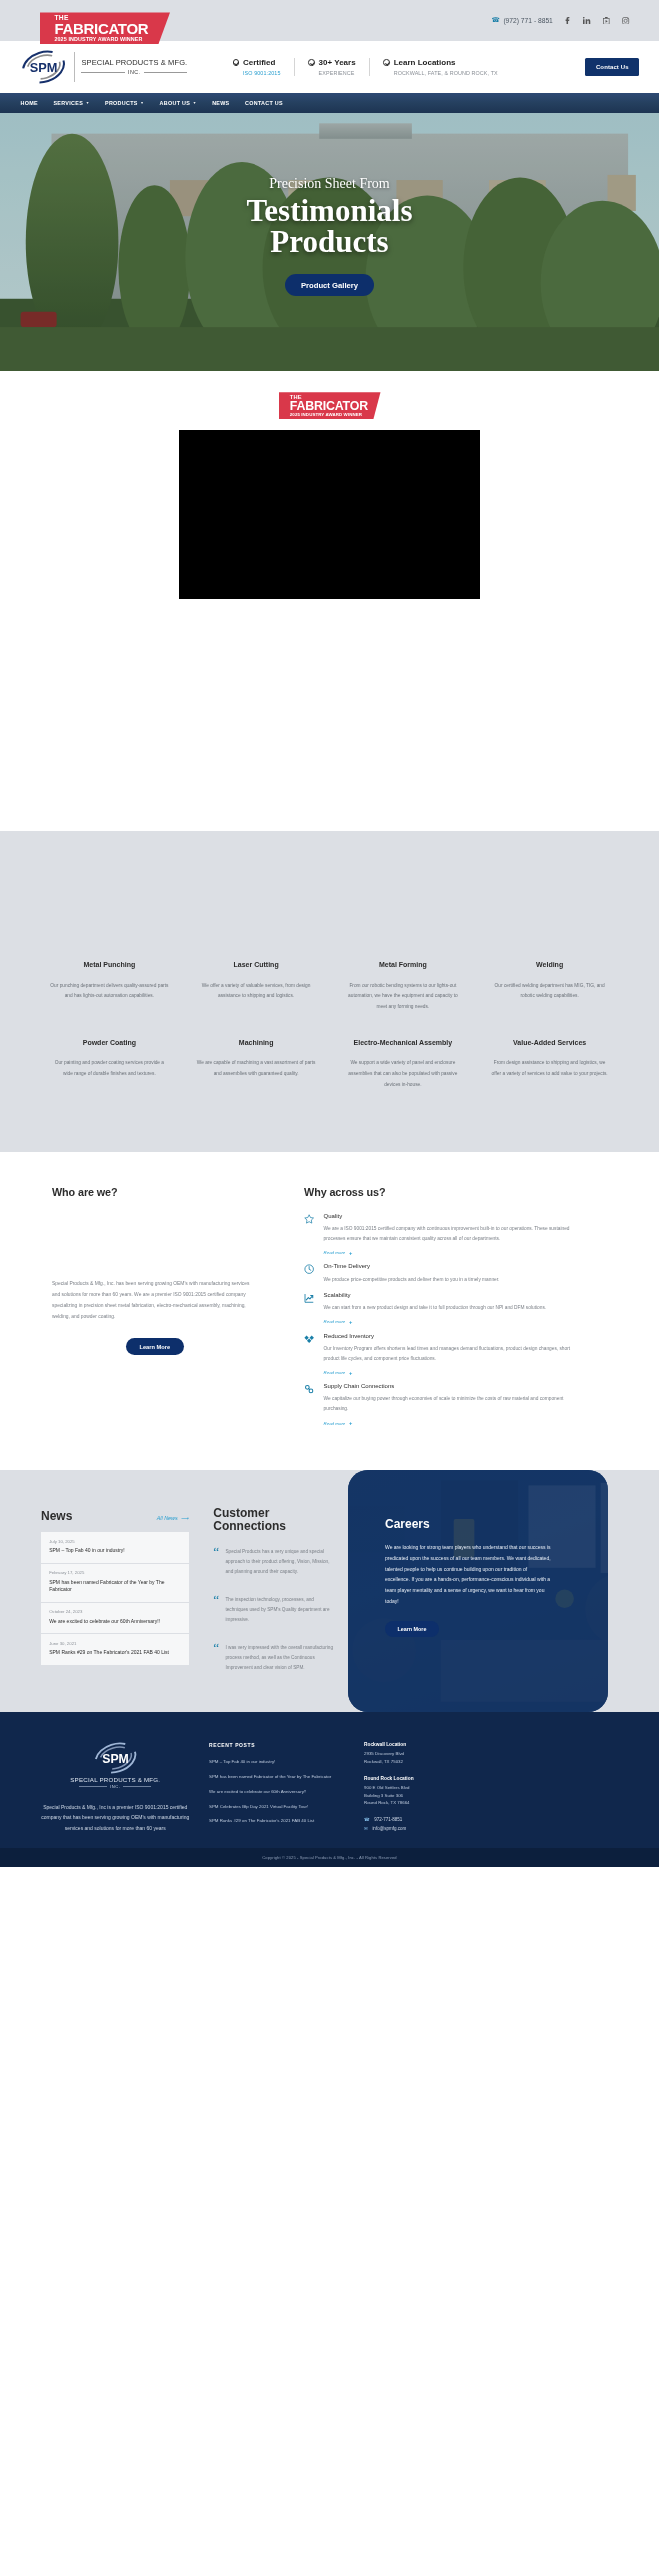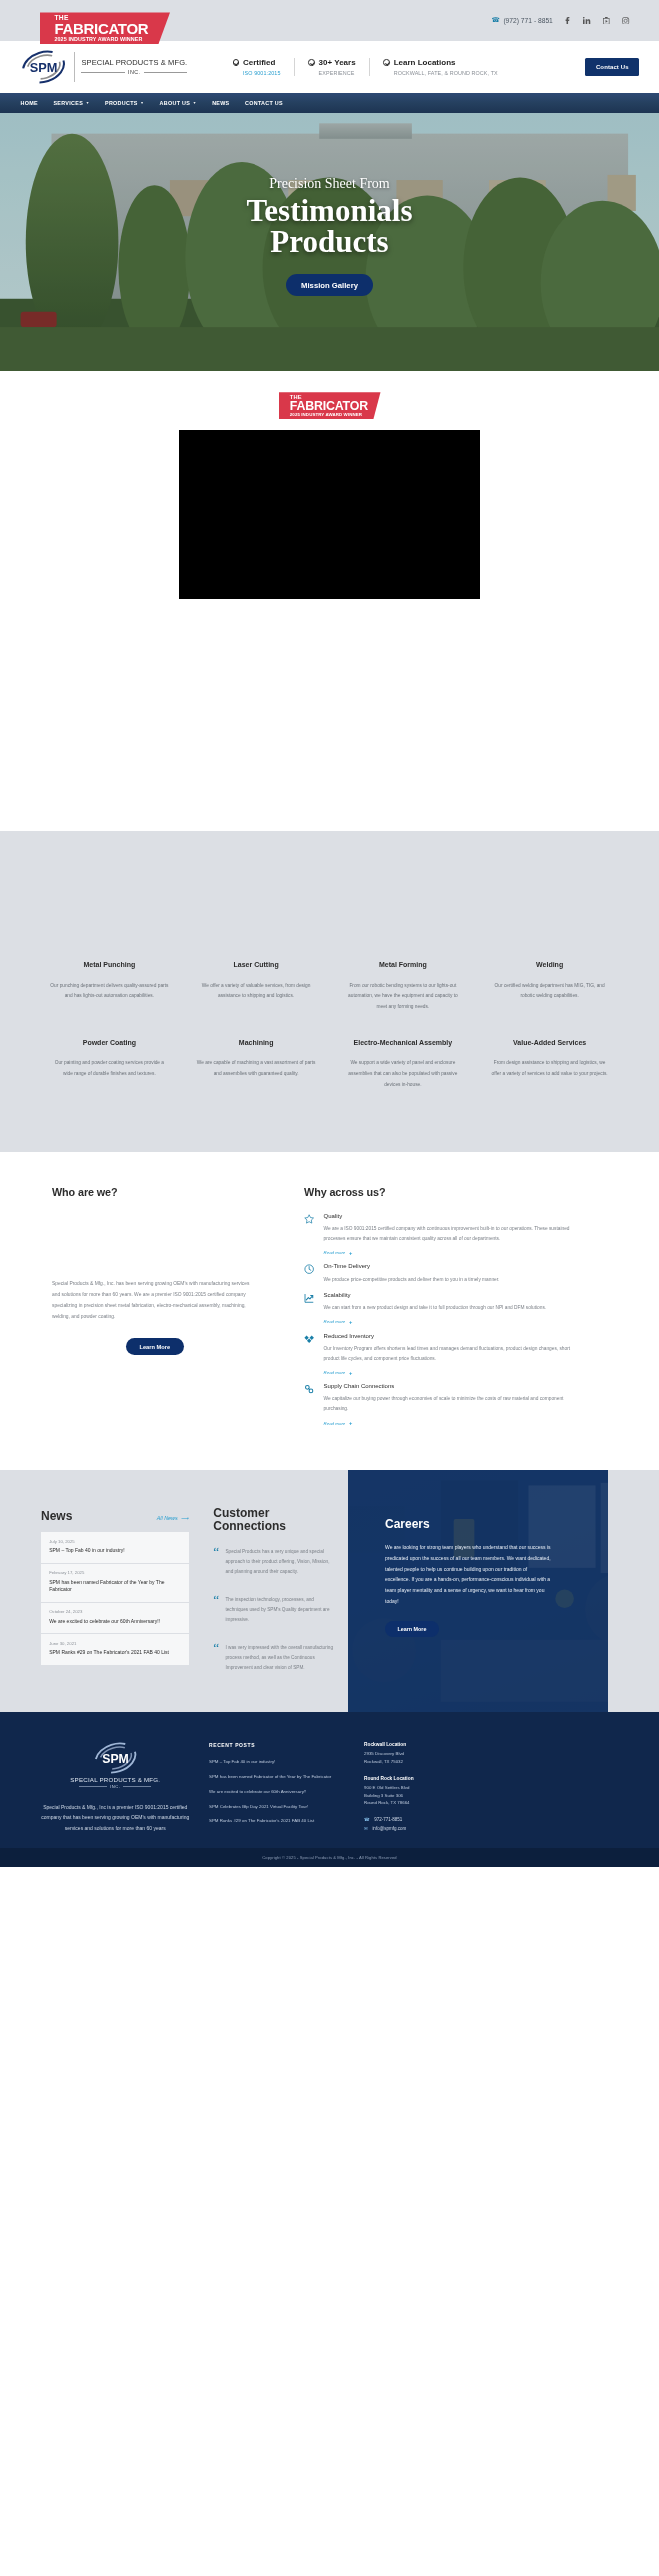--- a/index.html
+++ b/index.html
@@ -254,20 +254,21 @@
   .testi { display: flex; gap: 6.2px; margin-bottom: 18.5px; }
   .q-mark { color: #1a7fa8; font-size: 13.4px; font-family: "Liberation Serif", serif; line-height: .8; flex: none; }
   .testi-t { font-size: 4.7px; color: #7a7f86; line-height: 2.1; }
 
   .careers-col {
     width: 260px;
     position: relative;
     overflow: hidden;
     background: linear-gradient(160deg,#1b3c6e 0%, #17406f 40%, #1a3257 100%);
     padding: 47px 57px 31px 37px;
+    border-radius: 20px;
   }
   .careers-photo { position: absolute; inset: 0; opacity: .55; }
   .careers-tint { position: absolute; inset: 0; background: rgba(18,48,95,.72); }
   .careers-in { position: relative; }
   .careers-h { font-size: 12px; font-weight: bold; color: #fff; }
   .careers-t { margin-top: 11.3px; font-size: 5px; color: #e8eef6; line-height: 2.15; }
   .btn-learn2 {
     margin-top: 14.4px;
     background: #0d2f6b; color: #fff; border: none;
     font-size: 5.4px; font-weight: bold;
@@ -454,21 +455,21 @@
       <ellipse cx="1010" cy="300" rx="110" ry="175" fill="#4f6f3d"></ellipse>
       <ellipse cx="1170" cy="330" rx="120" ry="160" fill="#567846"></ellipse>
       <rect x="40" y="385" width="70" height="30" rx="6" fill="#8c2b2b"></rect>
       <rect x="0" y="415" width="1280" height="85" fill="#49653a"></rect>
     </svg>
     <div class="hero-overlay"></div>
     <div class="hero-inner">
       <div class="hero-kicker">Precision Sheet From</div>
       <div class="hero-title">Testimonials</div>
       <div class="hero-title">Products</div>
-      <button class="btn-gallery">Mission Gallery</button>
+      <button class="btn-gallery">Product Gallery</button>
     </div>
   </div>
 
   <div class="award-sec">
     <div class="award-badge">
       <div class="award-the">THE</div>
       <div class="award-main">FABRICATOR</div>
       <div class="award-sub">2025 INDUSTRY AWARD WINNER</div>
     </div>
     <div class="video-box"></div>

